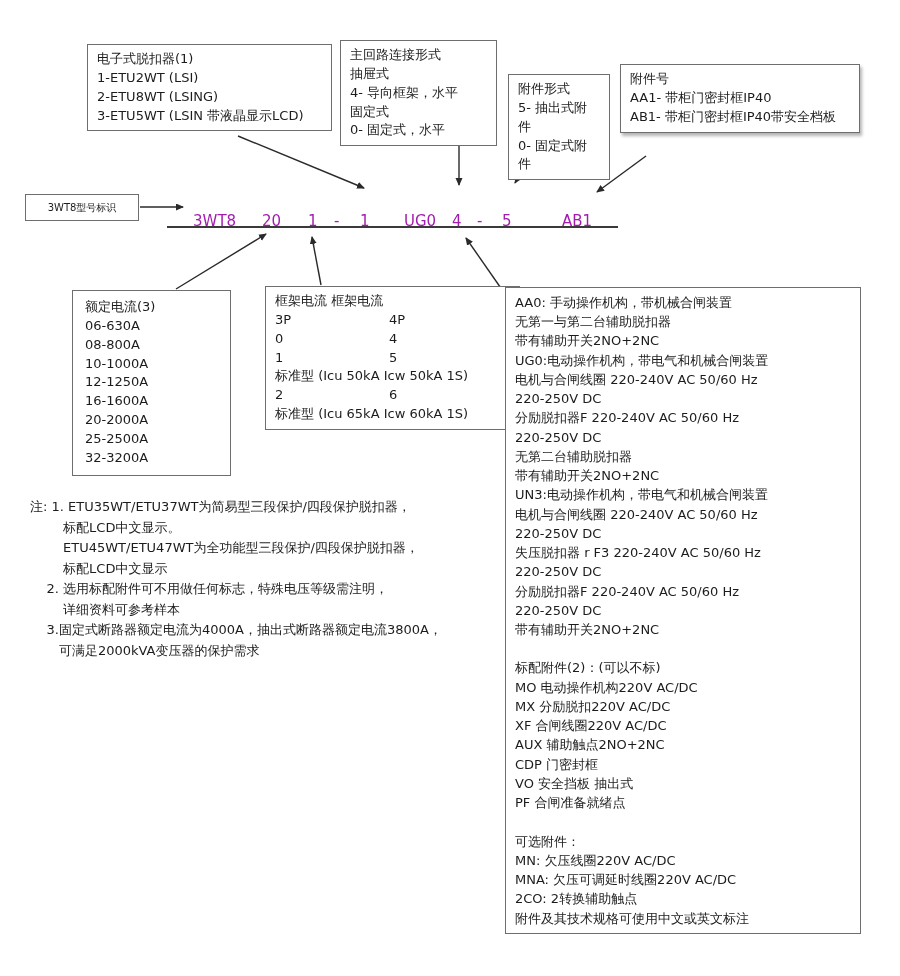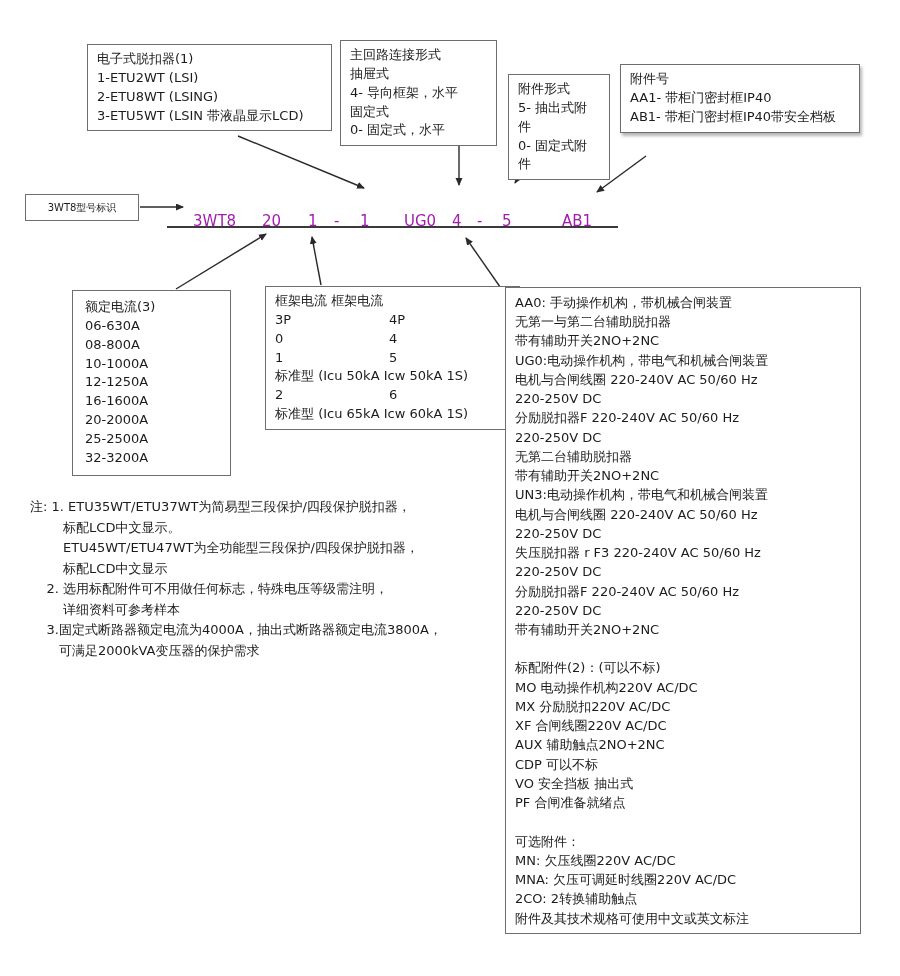--- a/index.html
+++ b/index.html
@@ -143,21 +143,21 @@
       <div class="bline">220-250V DC</div>
       <div class="bline">分励脱扣器F 220-240V AC 50/60 Hz</div>
       <div class="bline">220-250V DC</div>
       <div class="bline">带有辅助开关2NO+2NC</div>
       <div class="bline">&nbsp;</div>
       <div class="bline">标配附件(2)：(可以不标)</div>
       <div class="bline">MO 电动操作机构220V AC/DC</div>
       <div class="bline">MX 分励脱扣220V AC/DC</div>
       <div class="bline">XF 合闸线圈220V AC/DC</div>
       <div class="bline">AUX 辅助触点2NO+2NC</div>
-      <div class="bline">CDP 可以不标</div>
+      <div class="bline">CDP 门密封框</div>
       <div class="bline">VO 安全挡板 抽出式</div>
       <div class="bline">PF 合闸准备就绪点</div>
       <div class="bline">&nbsp;</div>
       <div class="bline">可选附件 :</div>
       <div class="bline">MN: 欠压线圈220V AC/DC</div>
       <div class="bline">MNA: 欠压可调延时线圈220V AC/DC</div>
       <div class="bline">2CO: 2转换辅助触点</div>
       <div class="bline">附件及其技术规格可使用中文或英文标注</div>
     </div>
 

